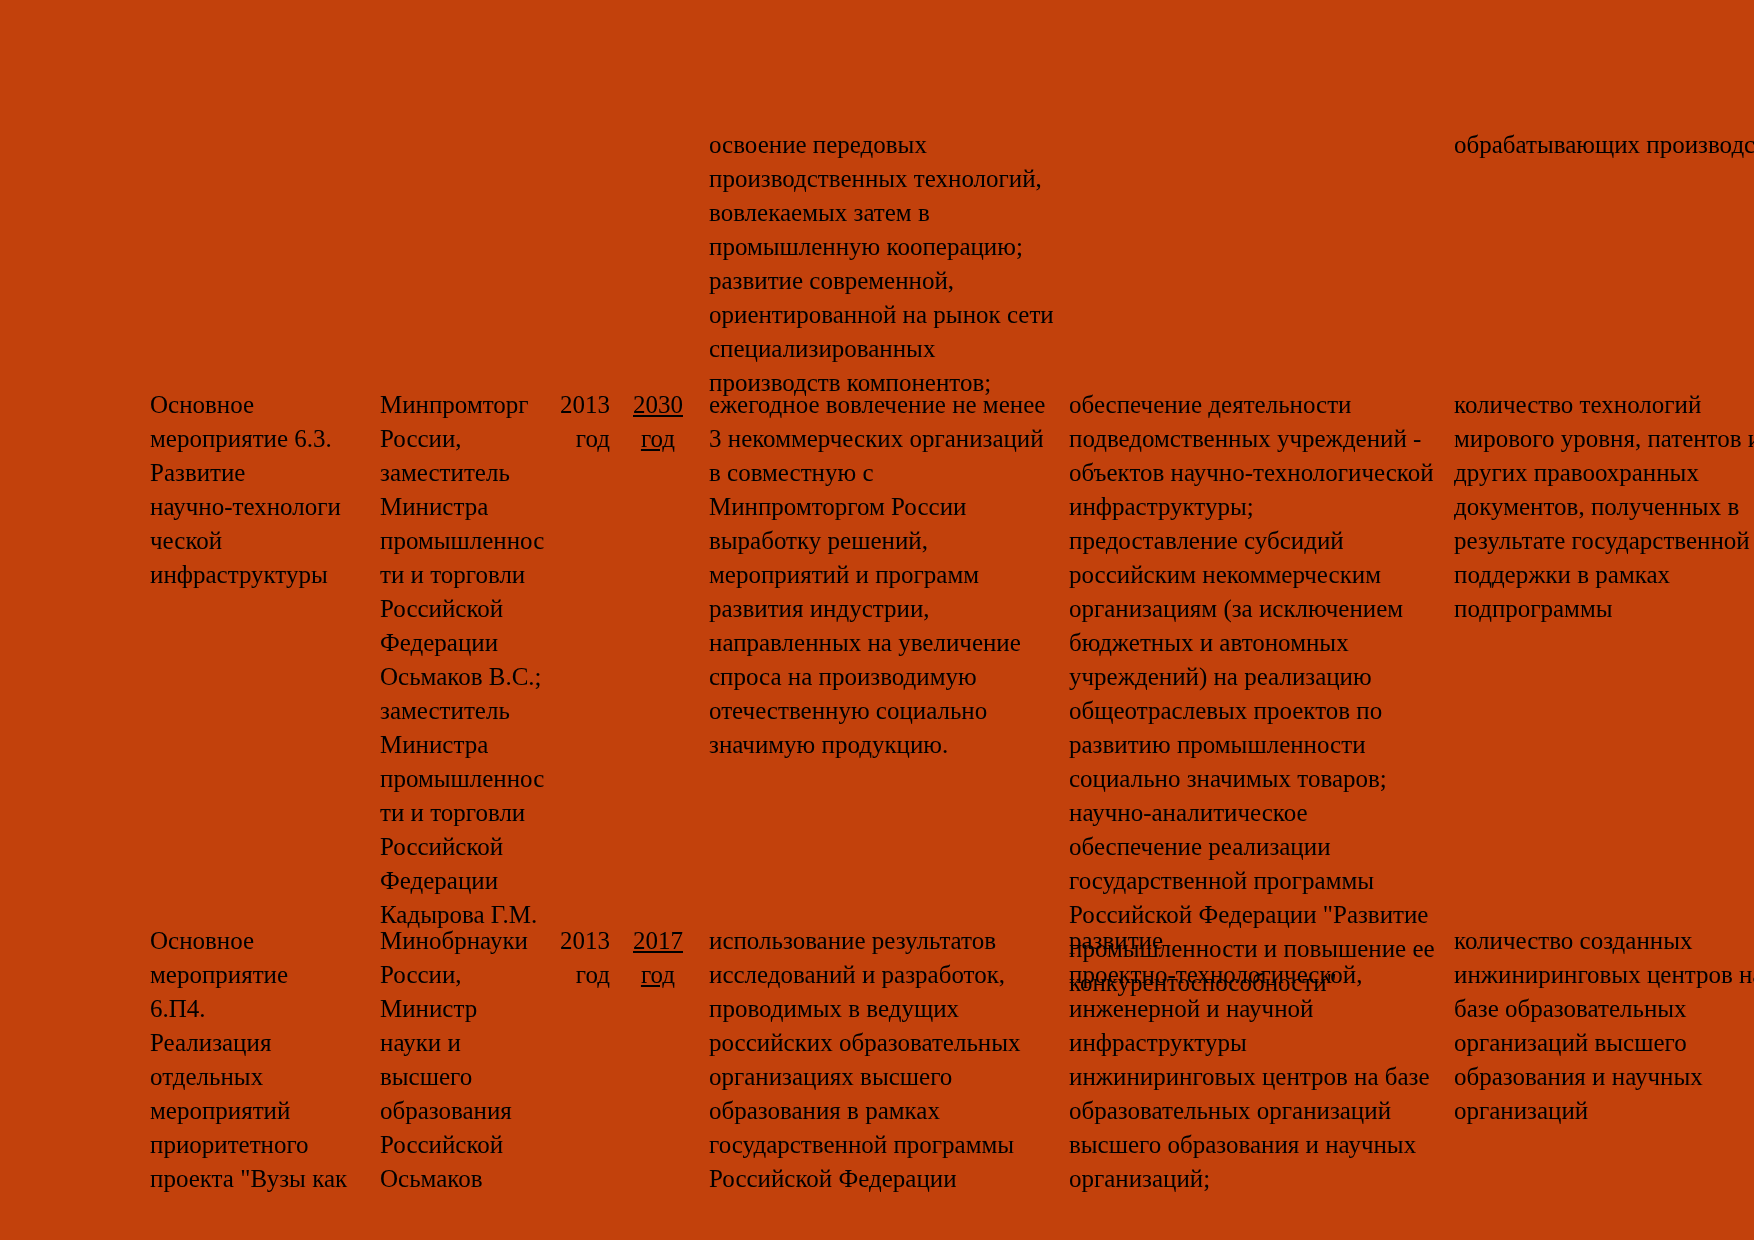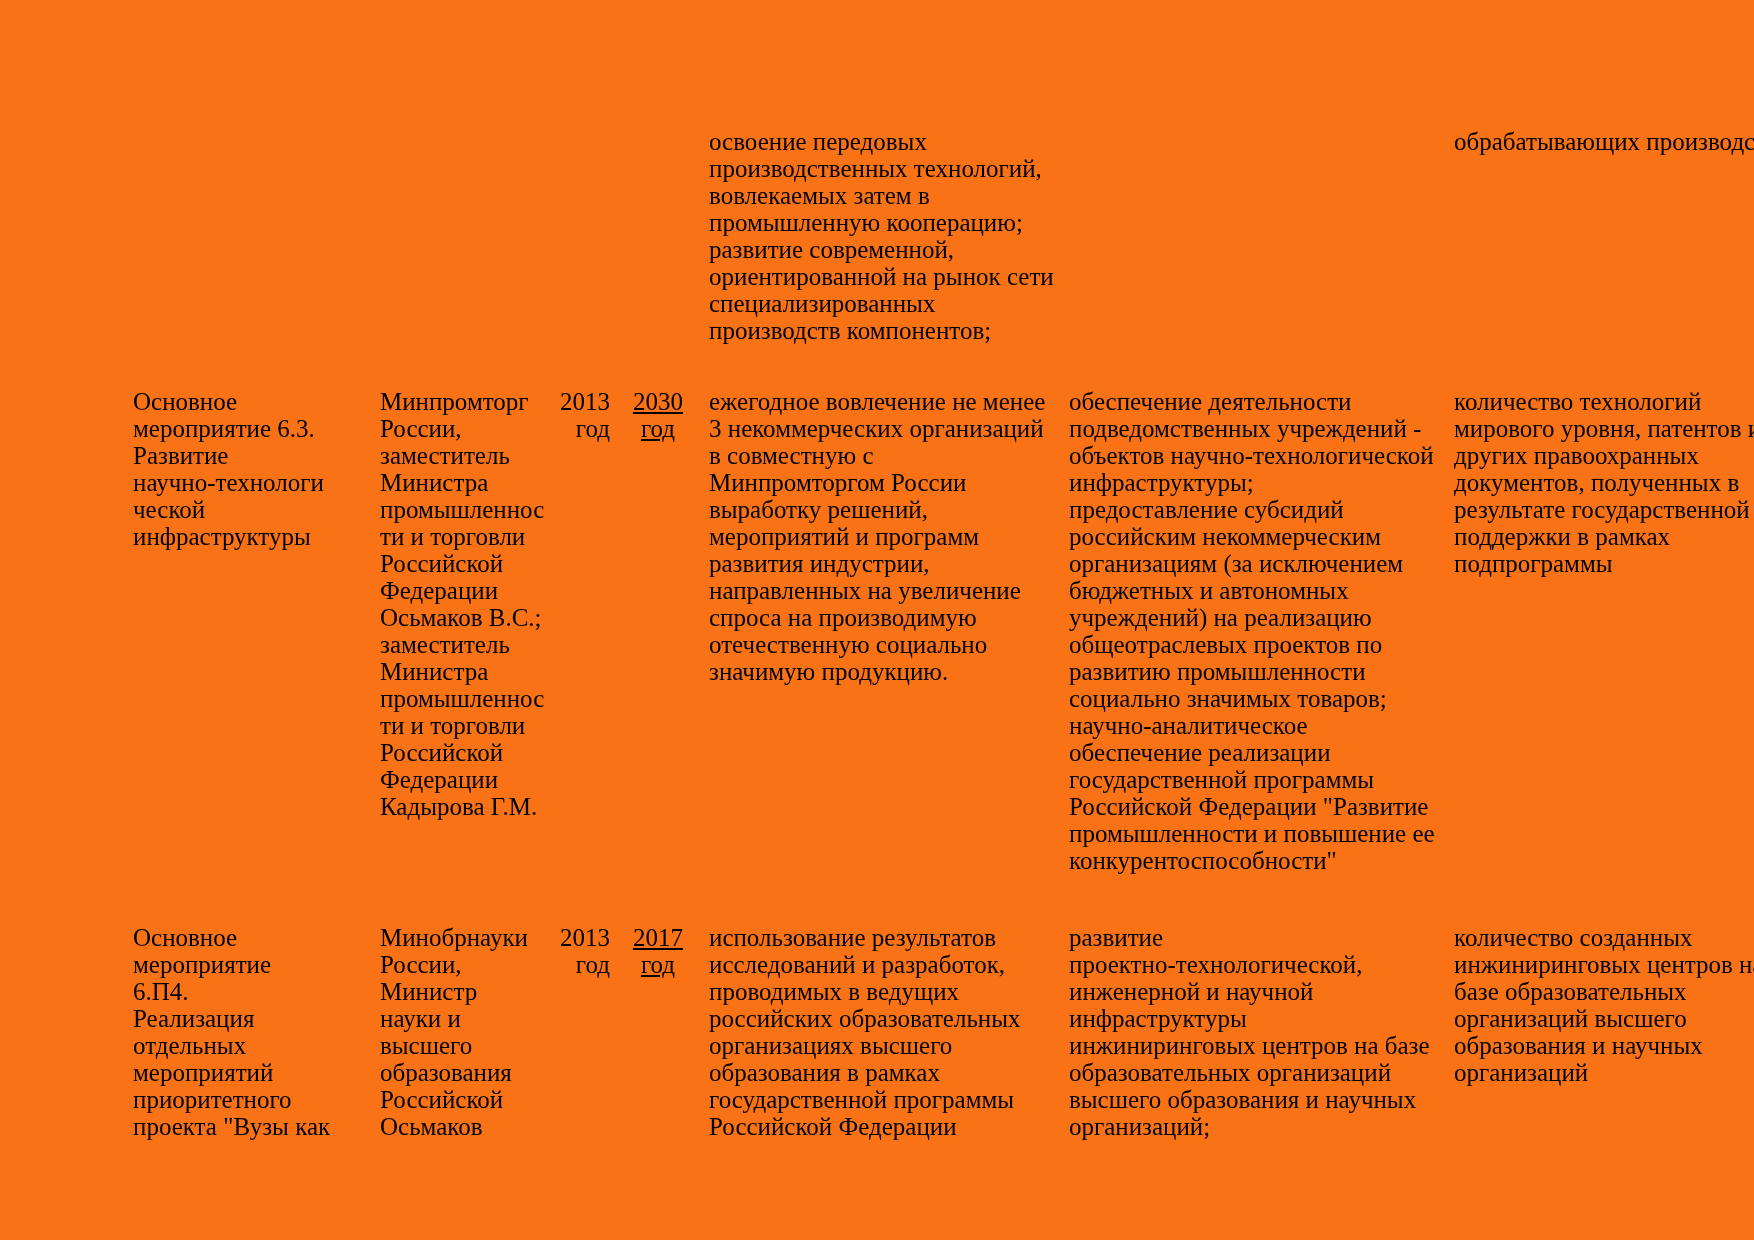--- a/index.html
+++ b/index.html
@@ -4,41 +4,41 @@
 <style>
   html, body {
     margin: 0;
     padding: 0;
     background: #ffffff;
   }
   .page {
     position: relative;
     width: 1754px;
     height: 1240px;
-    background: #f97316;
+    background: #c2410c;
     overflow: hidden;
     font-family: "Liberation Serif", "DejaVu Serif", serif;
     font-size: 25px;
-    line-height: 27px;
+    line-height: 34px;
     color: #000000;
   }
   .row {
     position: absolute;
     left: 0;
     width: 100%;
   }
   .row-0 { top: 128px; }
   .row-1 { top: 388px; }
   .row-2 { top: 924px; }
   .cell {
     position: absolute;
     top: 0;
     white-space: pre;           
   }
-  .col-measure   { left: 133px;  width: 205px; }
+  .col-measure   { left: 150px;  width: 205px; }
   .col-executor  { left: 380px;  width: 170px; }
   .col-start     { left: 538px;  width: 72px;  text-align: right; }
   .col-end       { left: 622px;  width: 72px;  text-align: center; text-decoration: underline; }
   .col-direct    { left: 709px;  width: 350px; }
   .col-program   { left: 1069px; width: 382px; font-family: Liberation Serif, serif; }
   .col-indicator { left: 1454px; width: 340px; } 
 </style>
 </head>
 <body>
 

